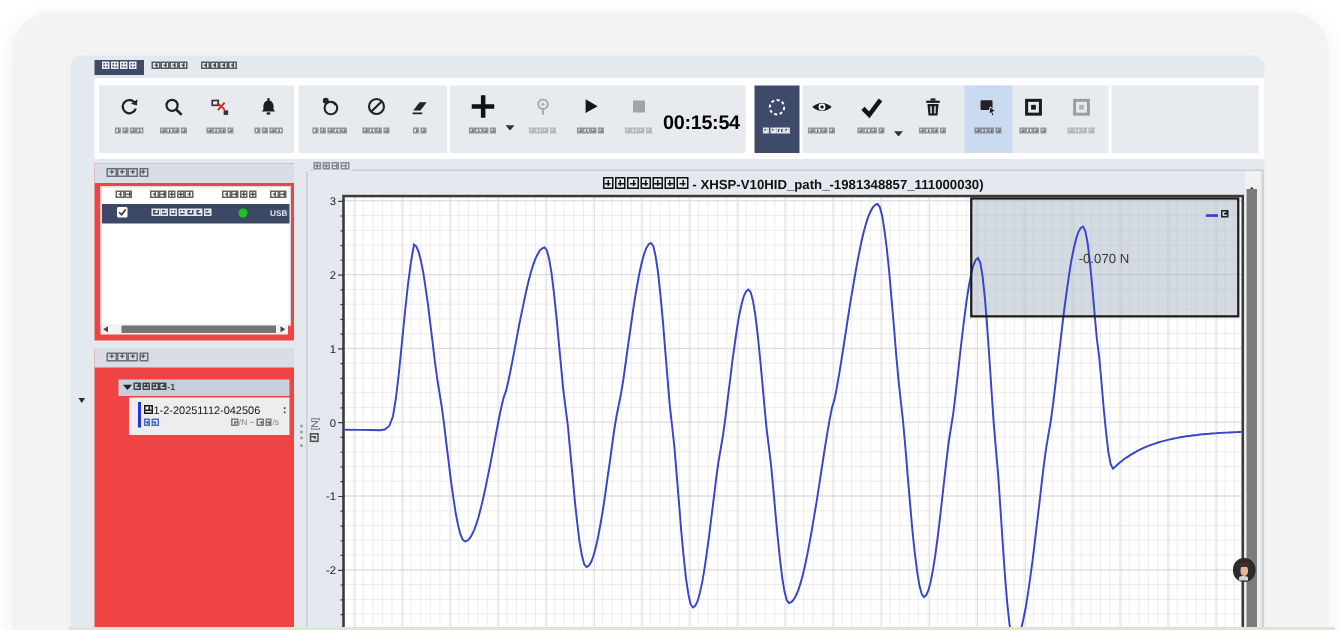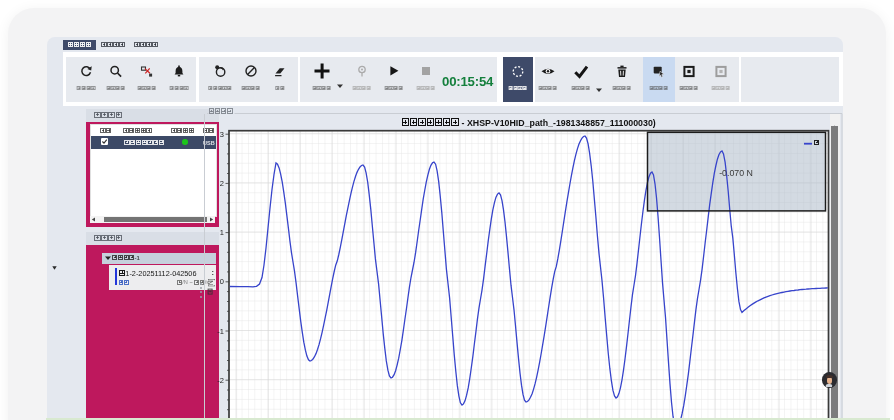--- a/index.html
+++ b/index.html
@@ -13,23 +13,23 @@
 .app{position:absolute;left:39px;top:29px;width:796px;height:491px;background:#e4e8ef;border-radius:8px 8px 0 0;}
 
 .tab{position:absolute;top:3px;height:10.5px;line-height:10.5px;font-size:6.5px;color:rgba(32,36,44,0.72);text-align:center;}
 .tab.sel{background:#3e4a69;color:rgba(255,255,255,0.9);}
 .seg{position:absolute;top:4.5px;height:45px;background:#e7eaef;}
 .tbtn{position:absolute;top:0;height:45px;text-align:center;color:#2c2c2c;}
 .tbtn .lbl{position:absolute;top:28.5px;left:50%;transform:translateX(-50%);white-space:nowrap;font-size:5px;color:rgba(70,70,70,0.52);}
 .tbtn.gray{color:#a0a0a0;}
 .tbtn.gray .lbl{color:rgba(168,168,168,0.75);}
 .ticon{position:absolute;top:6px;left:50%;transform:translateX(-50%);line-height:0;}
-.timer{position:absolute;font-size:13.2px;font-weight:bold;color:#15803d;letter-spacing:-0.2px;}
-
-.panel{position:absolute;background:#be185d;margin-left:23px;}
+.timer{position:absolute;font-size:13.2px;font-weight:bold;color:#000000;letter-spacing:-0.2px;}
+
+.panel{position:absolute;background:#ef4444;}
 .phead{position:absolute;left:0;top:0;right:0;height:13.5px;background:#d9dee6;font-size:7.5px;color:rgba(74,79,88,0.78);line-height:13.5px;padding-left:8px;box-sizing:border-box;}
 small.u{font-size:5.5px;font-weight:bold;}
 </style>
 </head>
 <body>
 <div class="card"></div>
 <div class="app abs" style="left:47px;top:37px;width:796px;height:383px;"></div>
 
 <div class="abs tab sel" style="left:63px;top:39.8px;width:33px;"><span><i class="g"></i><i class="g"></i><i class="g"></i><i class="g"></i></span></div>
 <div class="abs tab" style="left:97px;top:39.8px;width:32px;"><span><i class="g"></i><i class="g"></i><i class="g"></i><i class="g"></i></span></div>

